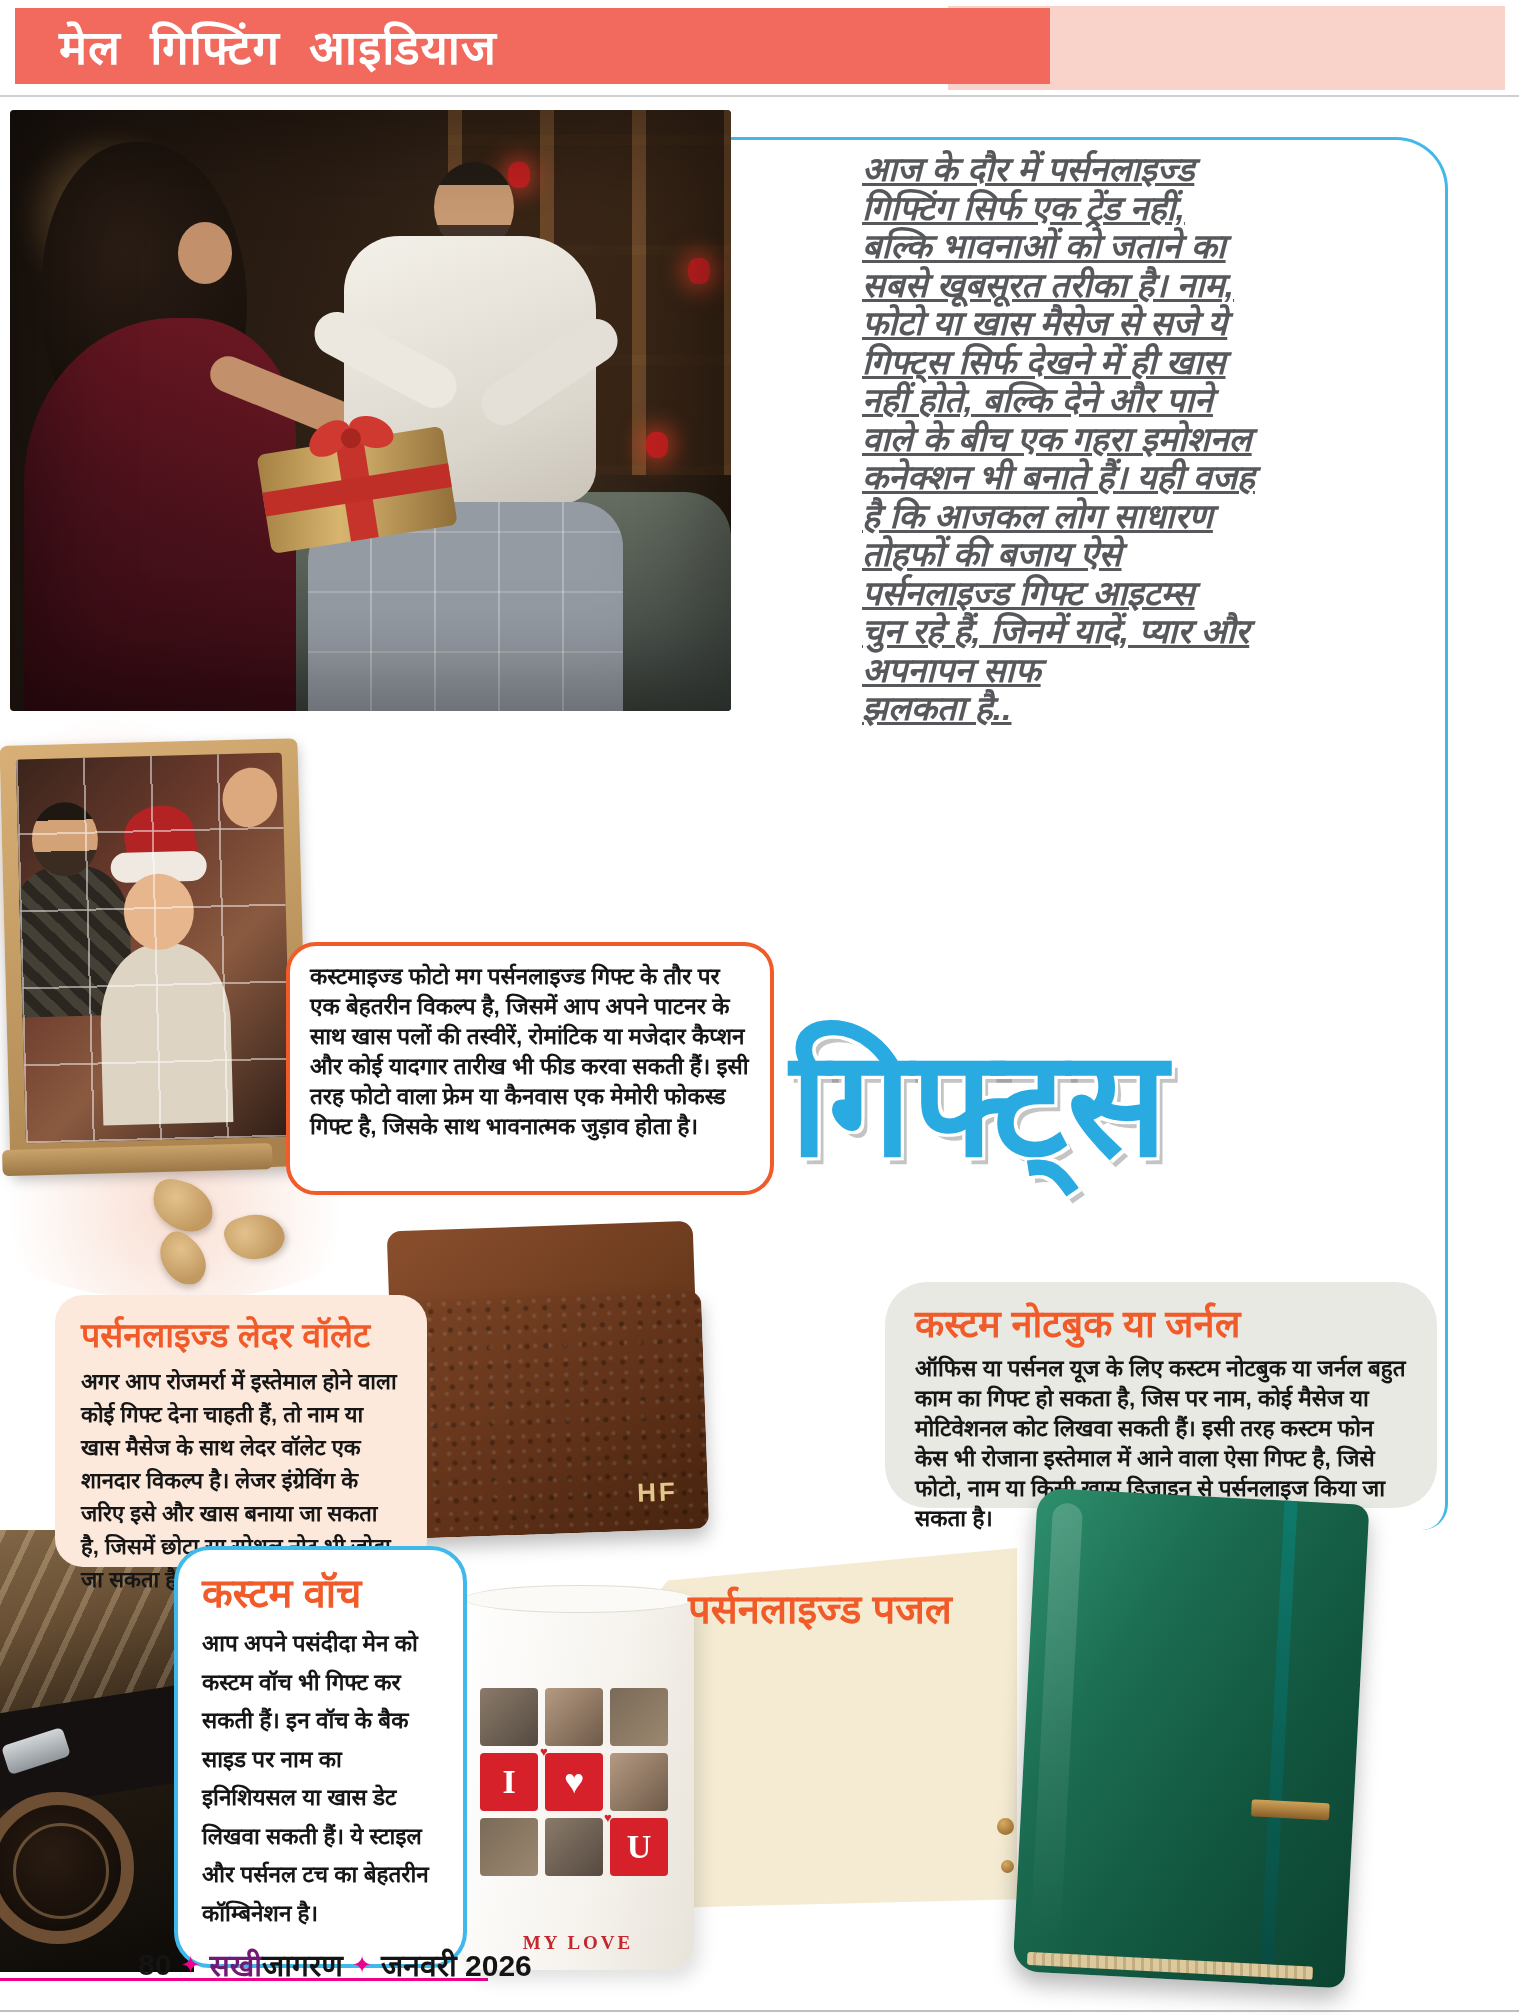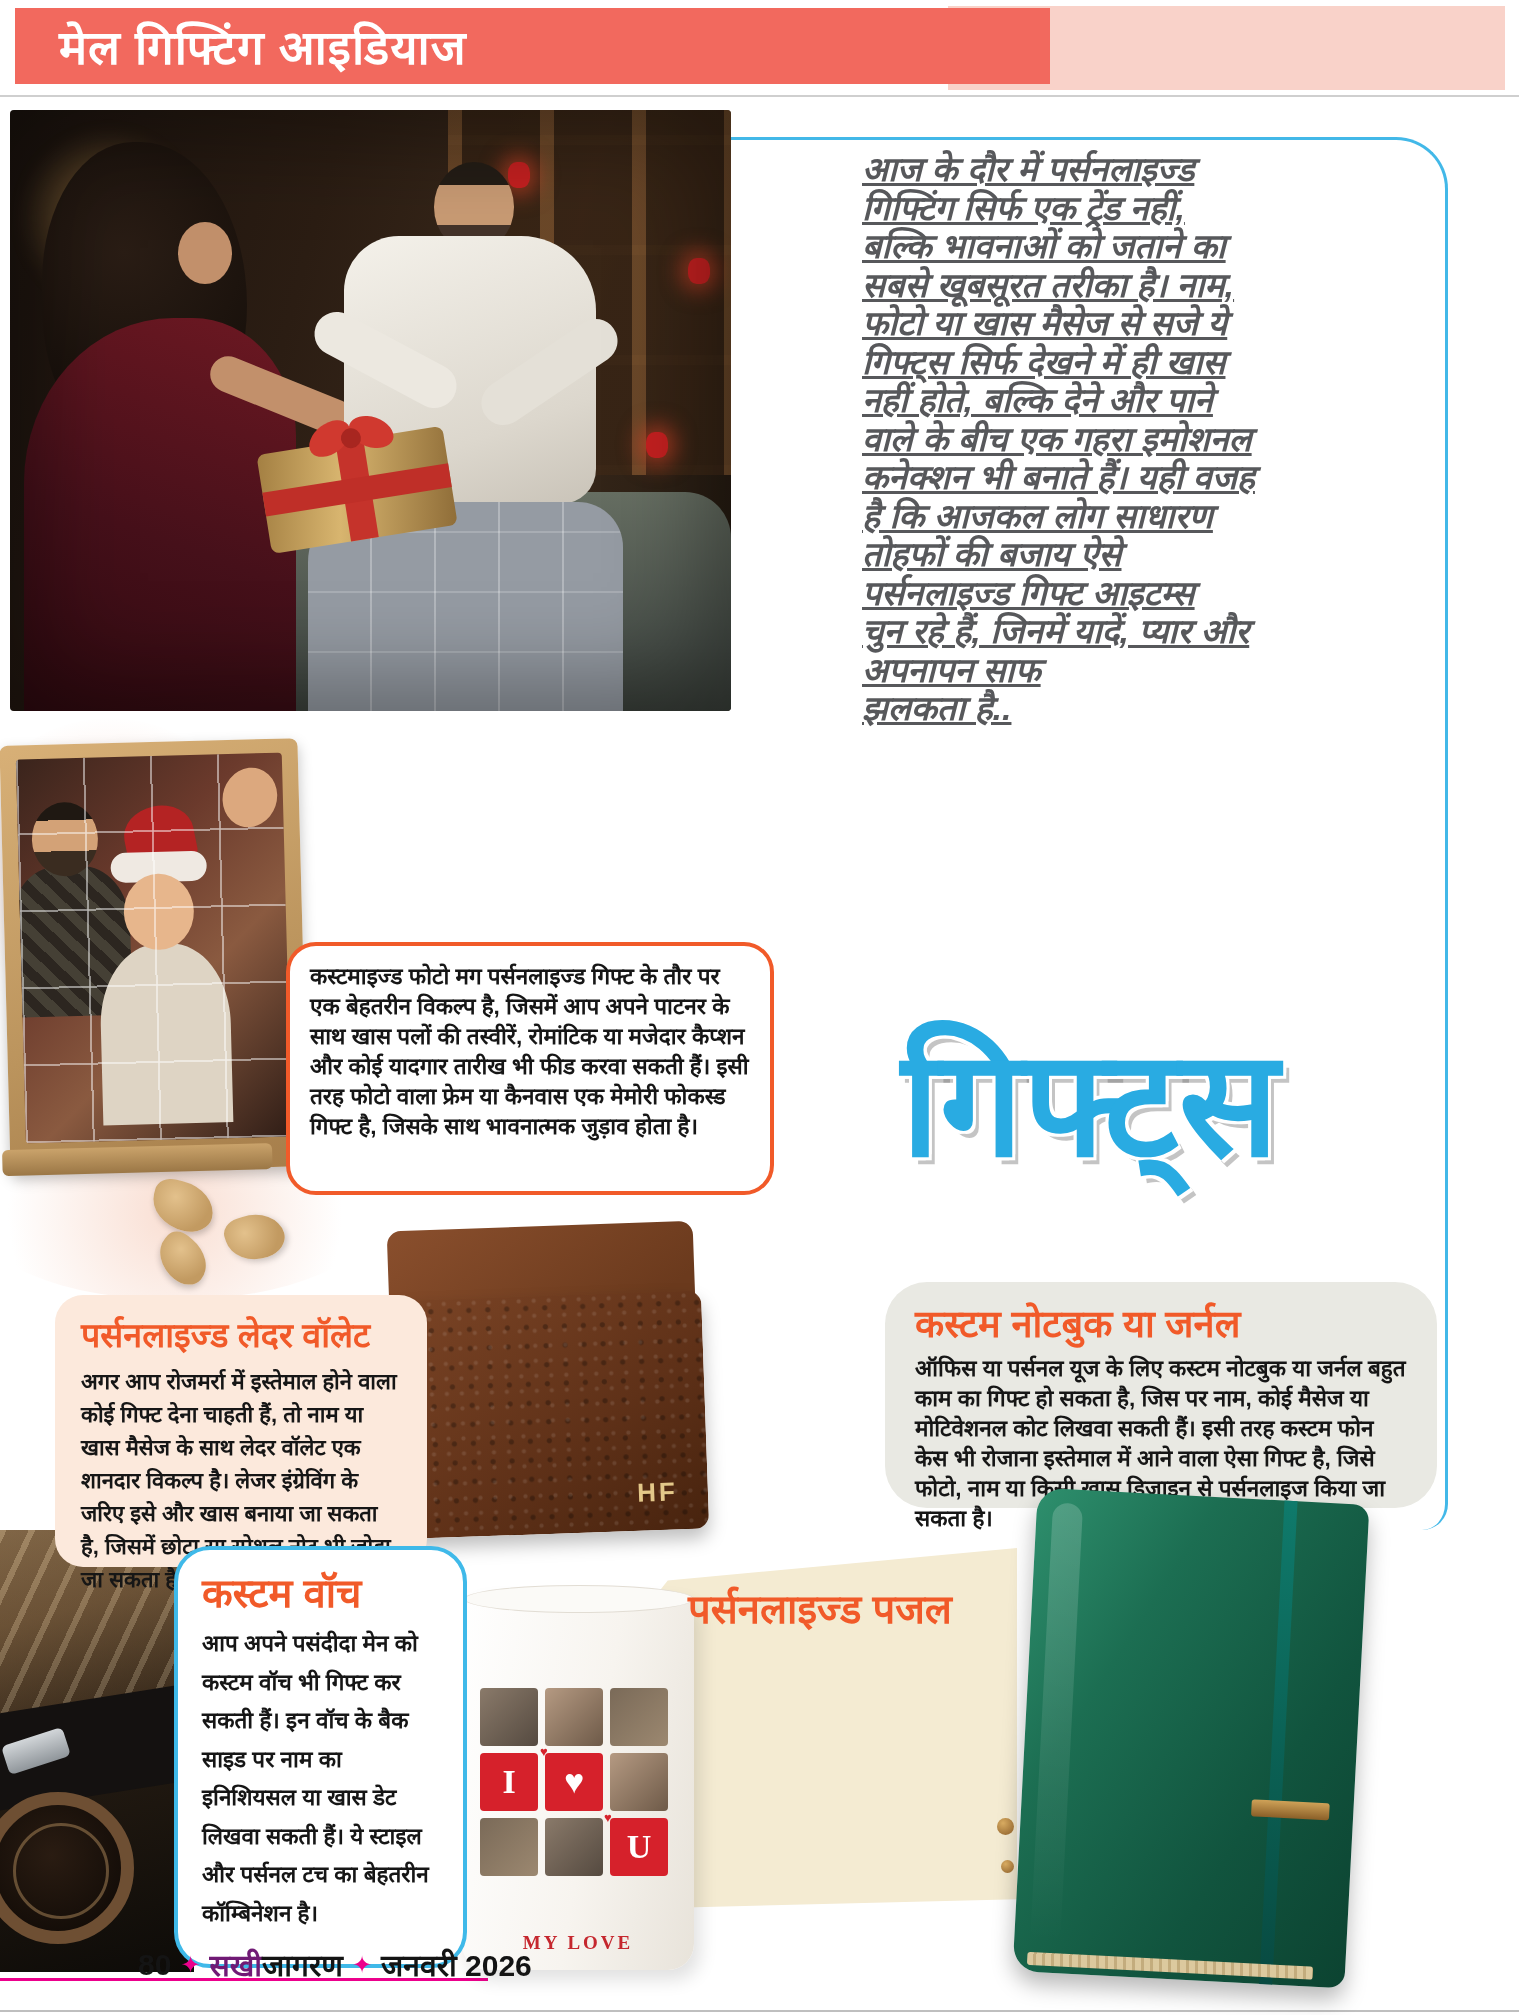--- a/index.html
+++ b/index.html
@@ -1,21 +1,21 @@
 <!DOCTYPE html>
 <html><head>
 <meta charset="utf-8">
 <style>
   html,body{margin:0;padding:0;background:#fff;}
   #page{position:relative;width:1519px;height:2015px;background:#fff;overflow:hidden;
         font-family:"Liberation Sans","DejaVu Sans",sans-serif;}
   .abs{position:absolute;}
   
   .hdr-pink{left:948px;top:6px;width:557px;height:84px;background:#f9d2c9;}
-  .hdr-red{left:15px;top:8px;width:1035px;height:76px;background:#f2695e;display:flex;align-items:center;padding-left:44px;box-sizing:border-box;}
+  .hdr-red{left:15px;top:8px;width:1035px;height:76px;background:#f2695e;display:flex;align-items:center;padding-left:44px;box-sizing:border-box;font-family:Liberation Mono, monospace;}
   .hdr-title{font-size:47px;font-weight:800;color:#ffffff;letter-spacing:1px;}
   .hdr-rule{left:0;top:95px;width:1519px;height:2px;background:#cfcfcf;}
   
   .photo{left:10px;top:110px;width:721px;height:601px;overflow:hidden;border-radius:4px;z-index:3;
          background:linear-gradient(105deg,#1b130e 0%,#2b1d13 38%,#3b2a1c 68%,#221910 100%);}
   .ph-glow{left:8px;top:18px;width:180px;height:180px;border-radius:50%;
            background:radial-gradient(circle,rgba(228,176,96,.55),rgba(228,176,96,0) 70%);filter:blur(8px);}
   .ph-shelf{left:438px;top:0;width:283px;height:365px;opacity:.85;
             background:repeating-linear-gradient(90deg,rgba(128,86,48,.85) 0 14px,rgba(58,38,22,.9) 14px 92px),
                        repeating-linear-gradient(0deg,rgba(120,80,44,.5) 0 10px,rgba(40,26,16,.6) 10px 110px);}
@@ -49,21 +49,21 @@
   .ph-vig{left:0;top:0;width:721px;height:601px;box-shadow:inset 0 0 90px 30px rgba(0,0,0,.35);}
   
   .intro-frame{left:702px;top:137px;width:743px;height:1390px;z-index:1;
                border-top:3px solid #42b8e8;border-right:3px solid #42b8e8;border-radius:0 52px 26px 0;}
   .intro-text{left:862px;top:150px;width:584px;z-index:4;font-size:34px;line-height:38.5px;
               font-weight:700;font-style:italic;color:#57585b;white-space:pre-line;text-decoration:underline;}
   
   .title-outline{text-shadow:-3px -3px 0 #fff,3px -3px 0 #fff,-3px 3px 0 #fff,3px 3px 0 #fff,6px 7px 0 rgba(125,125,125,.45);}
   .title1{left:790px;top:945px;width:650px;text-align:center;z-index:6;
           font-size:63px;font-weight:800;color:#f04e23;}
-  .title2{left:790px;top:1008px;width:600px;text-align:center;z-index:6;
+  .title2{left:790px;top:1008px;width:600px;z-index:6;
           font-size:148px;line-height:1.3;font-weight:800;color:#29abe2;}
   
   .sec-head{color:#f15a29;font-weight:800;}
   .sec-body{color:#161616;font-weight:700;}
   .mugbox{left:286px;top:942px;width:488px;height:253px;background:#fff;border:4px solid #f15a29;
           border-radius:30px;z-index:5;padding:10px 20px;box-sizing:border-box;}
   .mugbox .sec-head{font-size:42px;}
   .mugbox .sec-body{font-size:22.5px;line-height:30px;margin-top:6px;}
   .walletbox{left:55px;top:1295px;width:372px;height:272px;background:#fce9dc;border-radius:28px;
              z-index:3;padding:16px 26px;box-sizing:border-box;}

